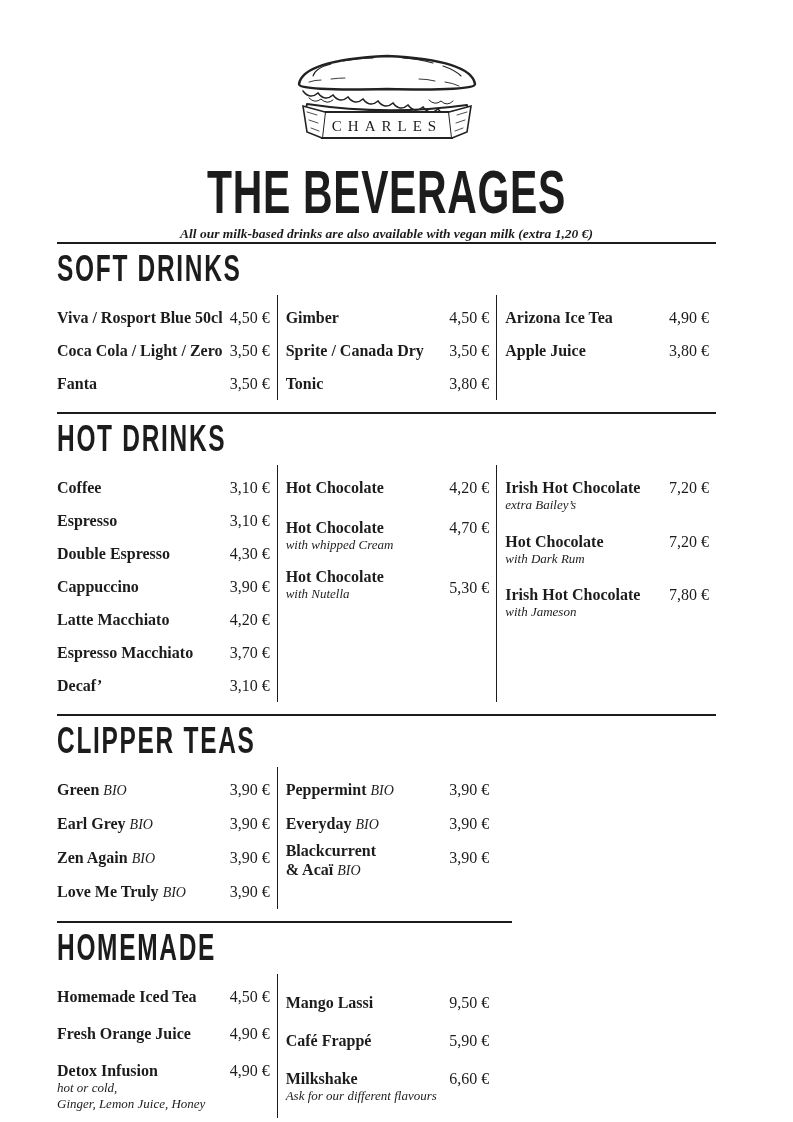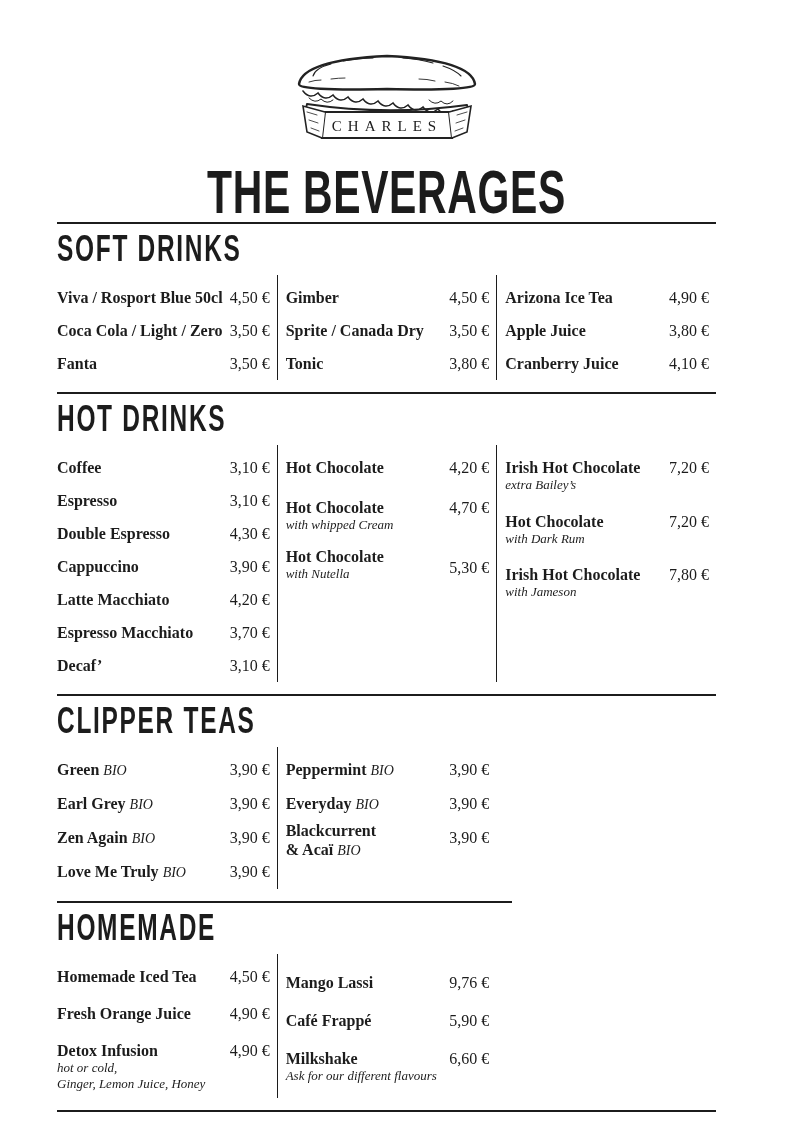--- a/index.html
+++ b/index.html
@@ -93,20 +93,21 @@
         <path d="M46 66 L170 66 L173 92 L43 92 Z" fill="#ffffff" stroke-width="2"></path>
         <path d="M46 66 L24 60 L28 86 L43 92" fill="#ffffff" stroke-width="1.6"></path>
         <path d="M170 66 L192 60 L188 86 L173 92" fill="#ffffff" stroke-width="1.6"></path>
         <path d="M28 66 l10 3 M30 74 l9 3 M32 82 l8 3 M188 66 l-10 3 M186 74 l-9 3 M184 82 l-8 3" stroke-width="0.8"></path>
       </g>
       <text x="108" y="85" text-anchor="middle">CHARLES</text>
     </svg>
   </div>
 
   <div class="title">THE BEVERAGES</div>
+  <div class="subtitle">All our milk-based drinks are also available with vegan milk (extra 1,20 €)</div>
 
   <hr class="rule rule-top">
   <div class="section">
     <div class="section-title">SOFT DRINKS</div>
     <div class="cols">
       <div class="col">
         <div class="row">
             <span class="nm">Viva / Rosport Blue 50cl</span>
             <span class="price">4,50 €</span>
           </div>
@@ -134,24 +135,20 @@
           </div>
       </div>
       <div class="col divided">
         <div class="row">
             <span class="nm">Arizona Ice Tea</span>
             <span class="price">4,90 €</span>
           </div>
         <div class="row">
             <span class="nm">Apple Juice</span>
             <span class="price">3,80 €</span>
-          </div>
-        <div class="row">
-            <span class="nm">Cranberry Juice</span>
-            <span class="price">4,10 €</span>
           </div>
       </div>
     </div>
   </div>
 
   <hr class="rule">
   <div class="section">
     <div class="section-title">HOT DRINKS</div>
     <div class="cols">
       <div class="col">
@@ -272,21 +269,21 @@
             <span class="price">4,90 €</span>
           </div>
         <div class="row">
             <div class="nm"><span>Detox Infusion</span><div class="sub">hot or cold,</div><div class="sub">Ginger, Lemon Juice, Honey</div></div>
             <span class="price">4,90 €</span>
           </div>
       </div>
       <div class="col divided">
         <div class="row" style="margin-top:12px;margin-bottom:12px">
             <span class="nm">Mango Lassi</span>
-            <span class="price">9,76 €</span>
+            <span class="price">9,50 €</span>
           </div>
         <div class="row" style="margin-bottom:12px">
             <span class="nm">Café Frappé</span>
             <span class="price">5,90 €</span>
           </div>
         <div class="row">
             <div class="nm"><span>Milkshake</span><div class="sub">Ask for our different flavours</div></div>
             <span class="price">6,60 €</span>
           </div>
       </div>

